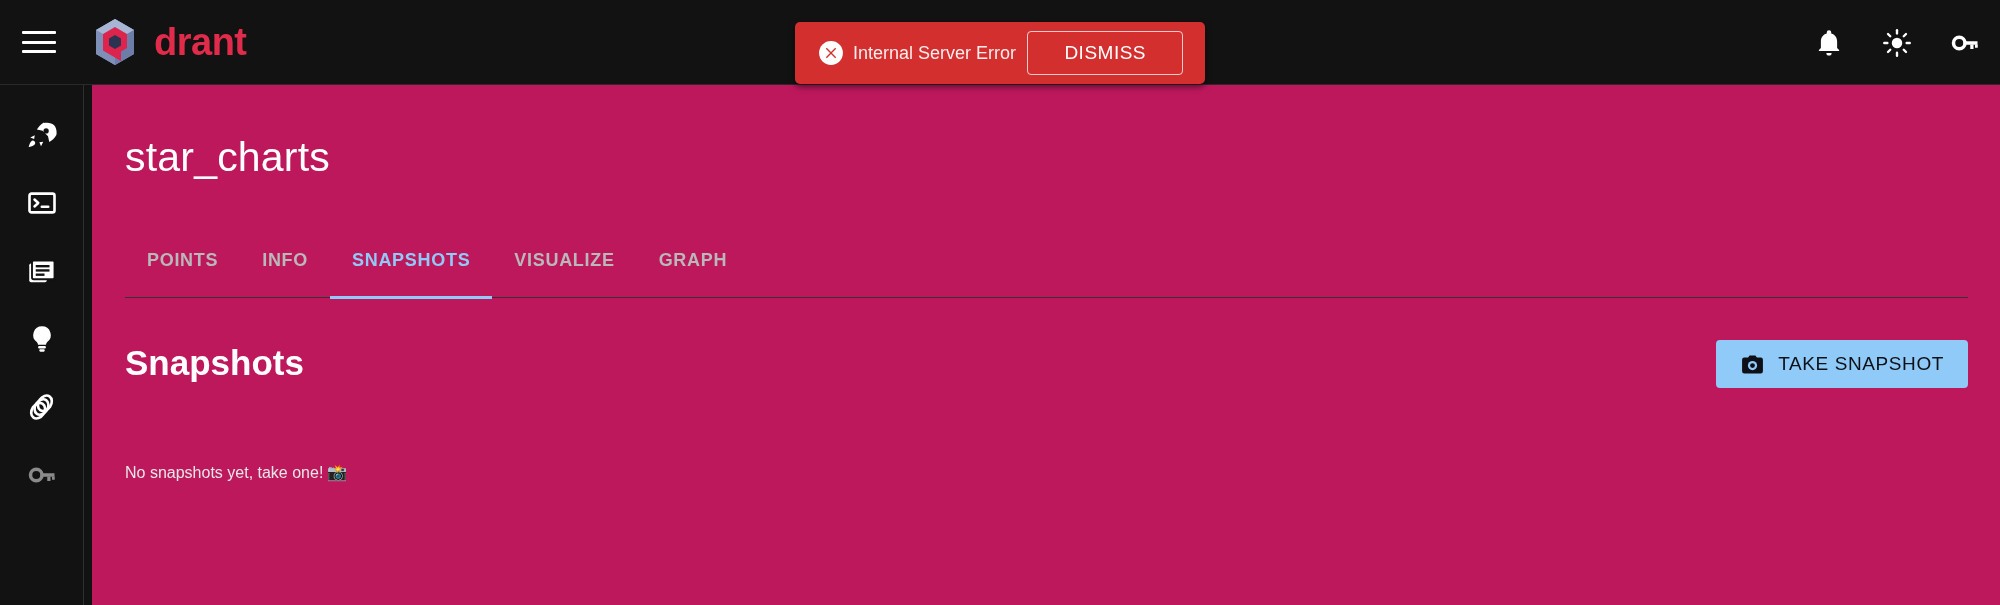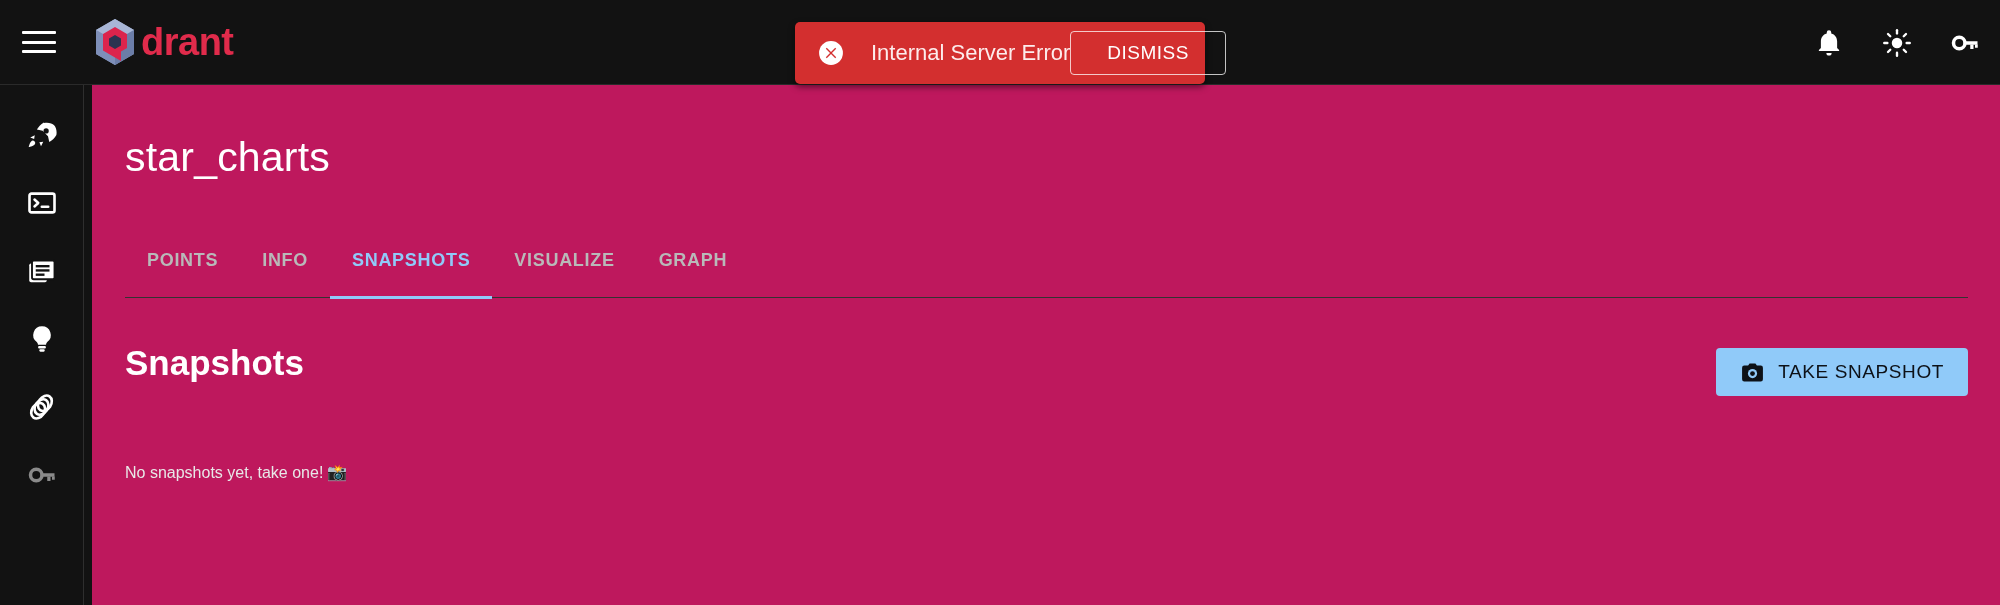--- a/index.html
+++ b/index.html
@@ -45,21 +45,21 @@
     width: 100%;
     background: #ffffff;
     border-radius: 1px;
   }
 
   .brand {
     display: flex;
     align-items: center;
     margin-left: 36px;
     cursor: pointer;
-    gap: 3px;
+    gap: 16px;
     justify-content: space-between;
   }
   .brand-mark { width: 46px; height: 50px; display: block; }
   .brand-text {
     font-size: 38px;
     font-weight: bold;
     color: #e02b4b;
     letter-spacing: -0.5px;
     line-height: 1;
   }
@@ -76,22 +76,22 @@
     box-shadow: 0 3px 6px rgba(0,0,0,.5);
     z-index: 20;
   }
   .snack-icon {
     width: 26px; height: 26px;
     margin-left: 23px;
     flex: none;
   }
   .snack-msg {
     color: #fdecec;
-    font-size: 22px;
-    margin-left: 27px;
+    font-size: 18px;
+    margin-left: 9px;
     white-space: nowrap;
   }
   .snack-dismiss {
     margin-left: auto;
     margin-right: 22px;
     background: transparent;
     border: 1px solid rgba(255,255,255,.75);
     border-radius: 4px;
     color: #ffffff;
     font-family: "Liberation Sans", sans-serif;
@@ -206,21 +206,20 @@
     background: #90caf9;
     border: none;
     border-radius: 4px;
     height: 48px;
     padding: 0 24px;
     display: flex;
     align-items: center;
     gap: 13px;
     cursor: pointer;
     font-family: "Liberation Sans", sans-serif;
-    margin-top: 8px;
   }
   #take-snapshot .cam { width: 25px; height: 25px; display: block; }
   #take-snapshot .lbl {
     font-size: 19px;
     color: #0d1117;
     letter-spacing: .6px;
     white-space: nowrap;
   }
 
   

